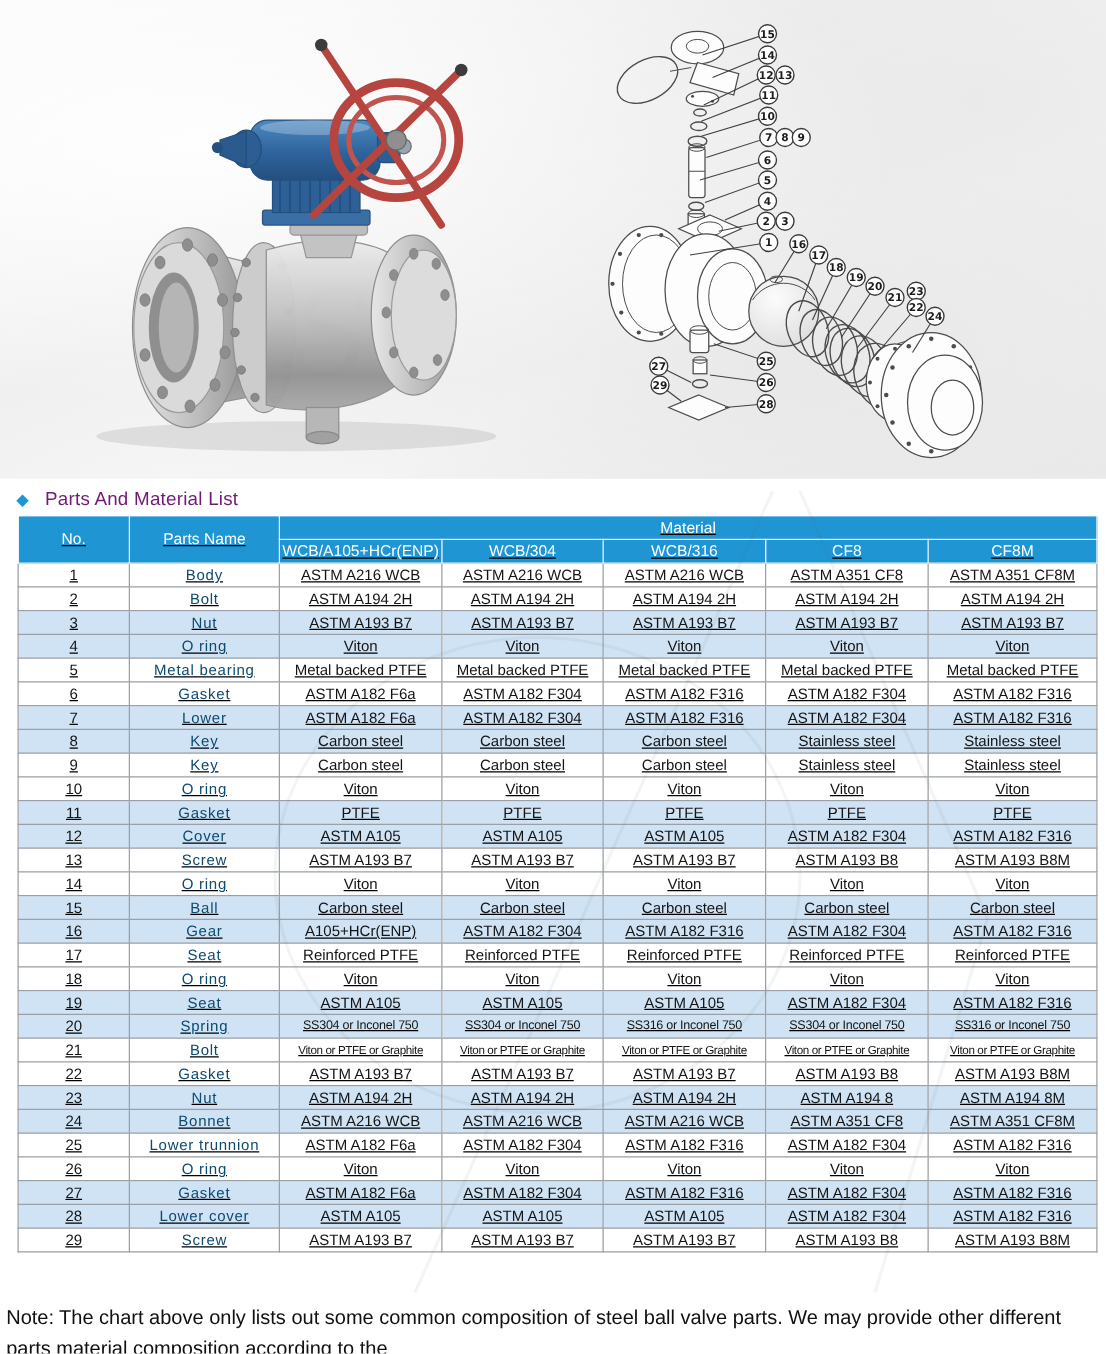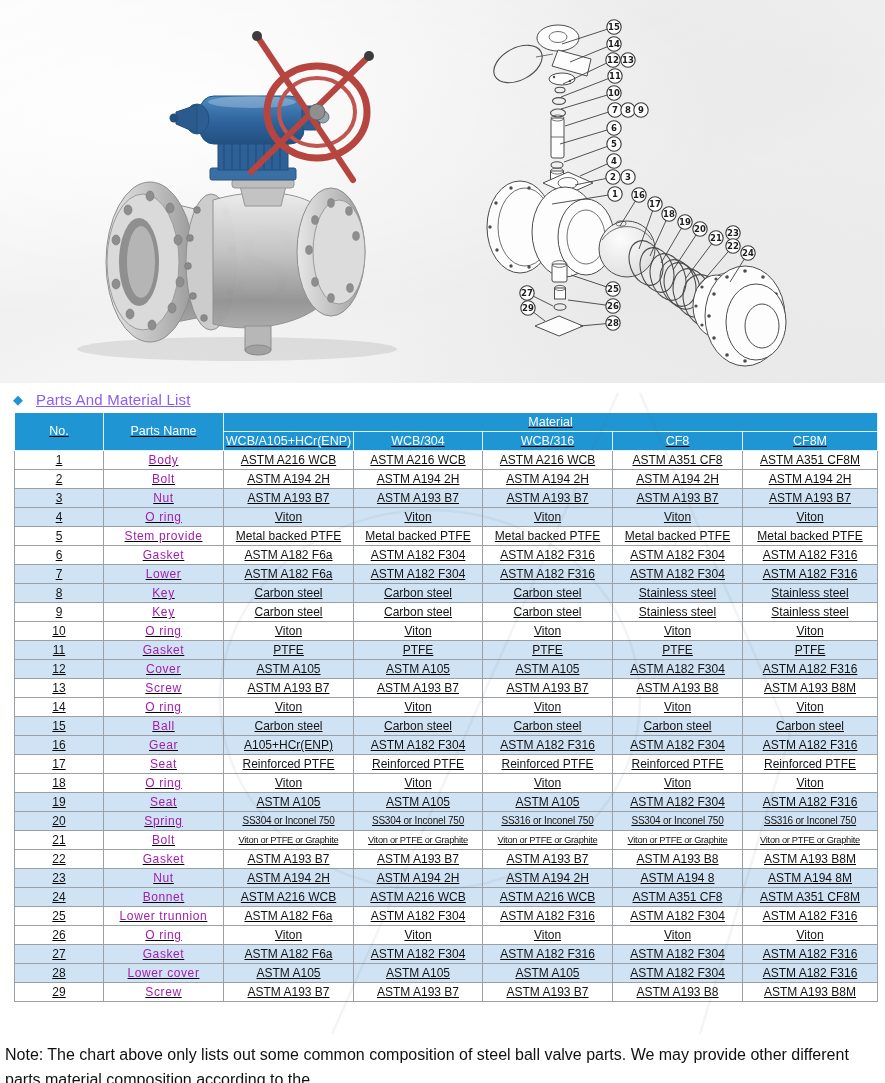--- a/index.html
+++ b/index.html
@@ -20,39 +20,39 @@
   .diag-stroke { stroke:#4c4c4c; stroke-width:1; fill:#fdfdfd; }
   .diag-thin   { stroke:#4c4c4c; stroke-width:.8; fill:none; }
   .diag-ring   { stroke:#4c4c4c; stroke-width:1.1; fill:none; }
   #callout-layer line   { stroke:#3f3f3f; stroke-width:.9; }
   #callout-layer circle { fill:#ffffff; stroke:#3a3a3a; stroke-width:1.1; }
   #callout-layer text   { font:bold 8.5px "DejaVu Sans", sans-serif; fill:#1c1c1c; text-anchor:middle; }
 
   
   .section-head { position:absolute; left:13px; top:389px; height:20px; display:flex; align-items:center; }
   .diamond { color:var(--header-blue,#1f95d4); font-size:13px; line-height:13px; margin-right:13px; }
-  .section-title { font-size:15px; color:#8b5cf6; letter-spacing:.2px;text-decoration:underline; }
+  .section-title { font-size:15px; color:#701a75; letter-spacing:.2px; }
 
   
   table.parts-table {
     position:absolute; left:14px; top:412px; width:863px;
     border-collapse:collapse; table-layout:fixed;
     border:1px solid #73787c; background:#fff;text-decoration:underline;
   }
   .parts-table th {
     background:var(--header-blue,#1f95d4); color:#fff; font-weight:normal;
     font-size:12.5px; height:19px; line-height:17px;
     border:1px solid rgba(255,255,255,.85); text-align:center;
   }
   .parts-table td {
     border:1px solid #9aa0a6; height:18.6px; line-height:18px; padding:0 2px;
     text-align:center; font-size:12px; color:#141414; overflow:hidden; white-space:nowrap;
   }
   .parts-table tr.stripe td { background:var(--stripe-blue,#cfe3f5); }
-  .parts-table td.c-name { letter-spacing:.6px; color:#a21caf; }
+  .parts-table td.c-name { letter-spacing:.6px; color:#0c4a6e; }
   .parts-table td.semi   { font-size:12px; }
   .parts-table td.tight  { font-size:10px; letter-spacing:-.2px; }
   .parts-table td.xtight { font-size:9.3px;  letter-spacing:-.3px; }
 
   
   .note { position:absolute; left:5px; top:1043px; width:874px; font-size:16px; line-height:1.55; color:#101010; }
   .note .note-label { margin-right:4px; }
   .note .note-indent { margin-left:52px; }
 
   
@@ -478,21 +478,21 @@
           <td class="c-no">4</td>
           <td class="c-name">O ring</td>
           <td class="c-mat">Viton</td>
           <td class="c-mat">Viton</td>
           <td class="c-mat">Viton</td>
           <td class="c-mat">Viton</td>
           <td class="c-mat">Viton</td>
         </tr>
         <tr>
           <td class="c-no">5</td>
-          <td class="c-name">Stem provide</td>
+          <td class="c-name">Metal bearing</td>
           <td class="c-mat semi">Metal backed PTFE</td>
           <td class="c-mat semi">Metal backed PTFE</td>
           <td class="c-mat semi">Metal backed PTFE</td>
           <td class="c-mat semi">Metal backed PTFE</td>
           <td class="c-mat semi">Metal backed PTFE</td>
         </tr>
         <tr>
           <td class="c-no">6</td>
           <td class="c-name">Gasket</td>
           <td class="c-mat">ASTM A182 F6a</td>

